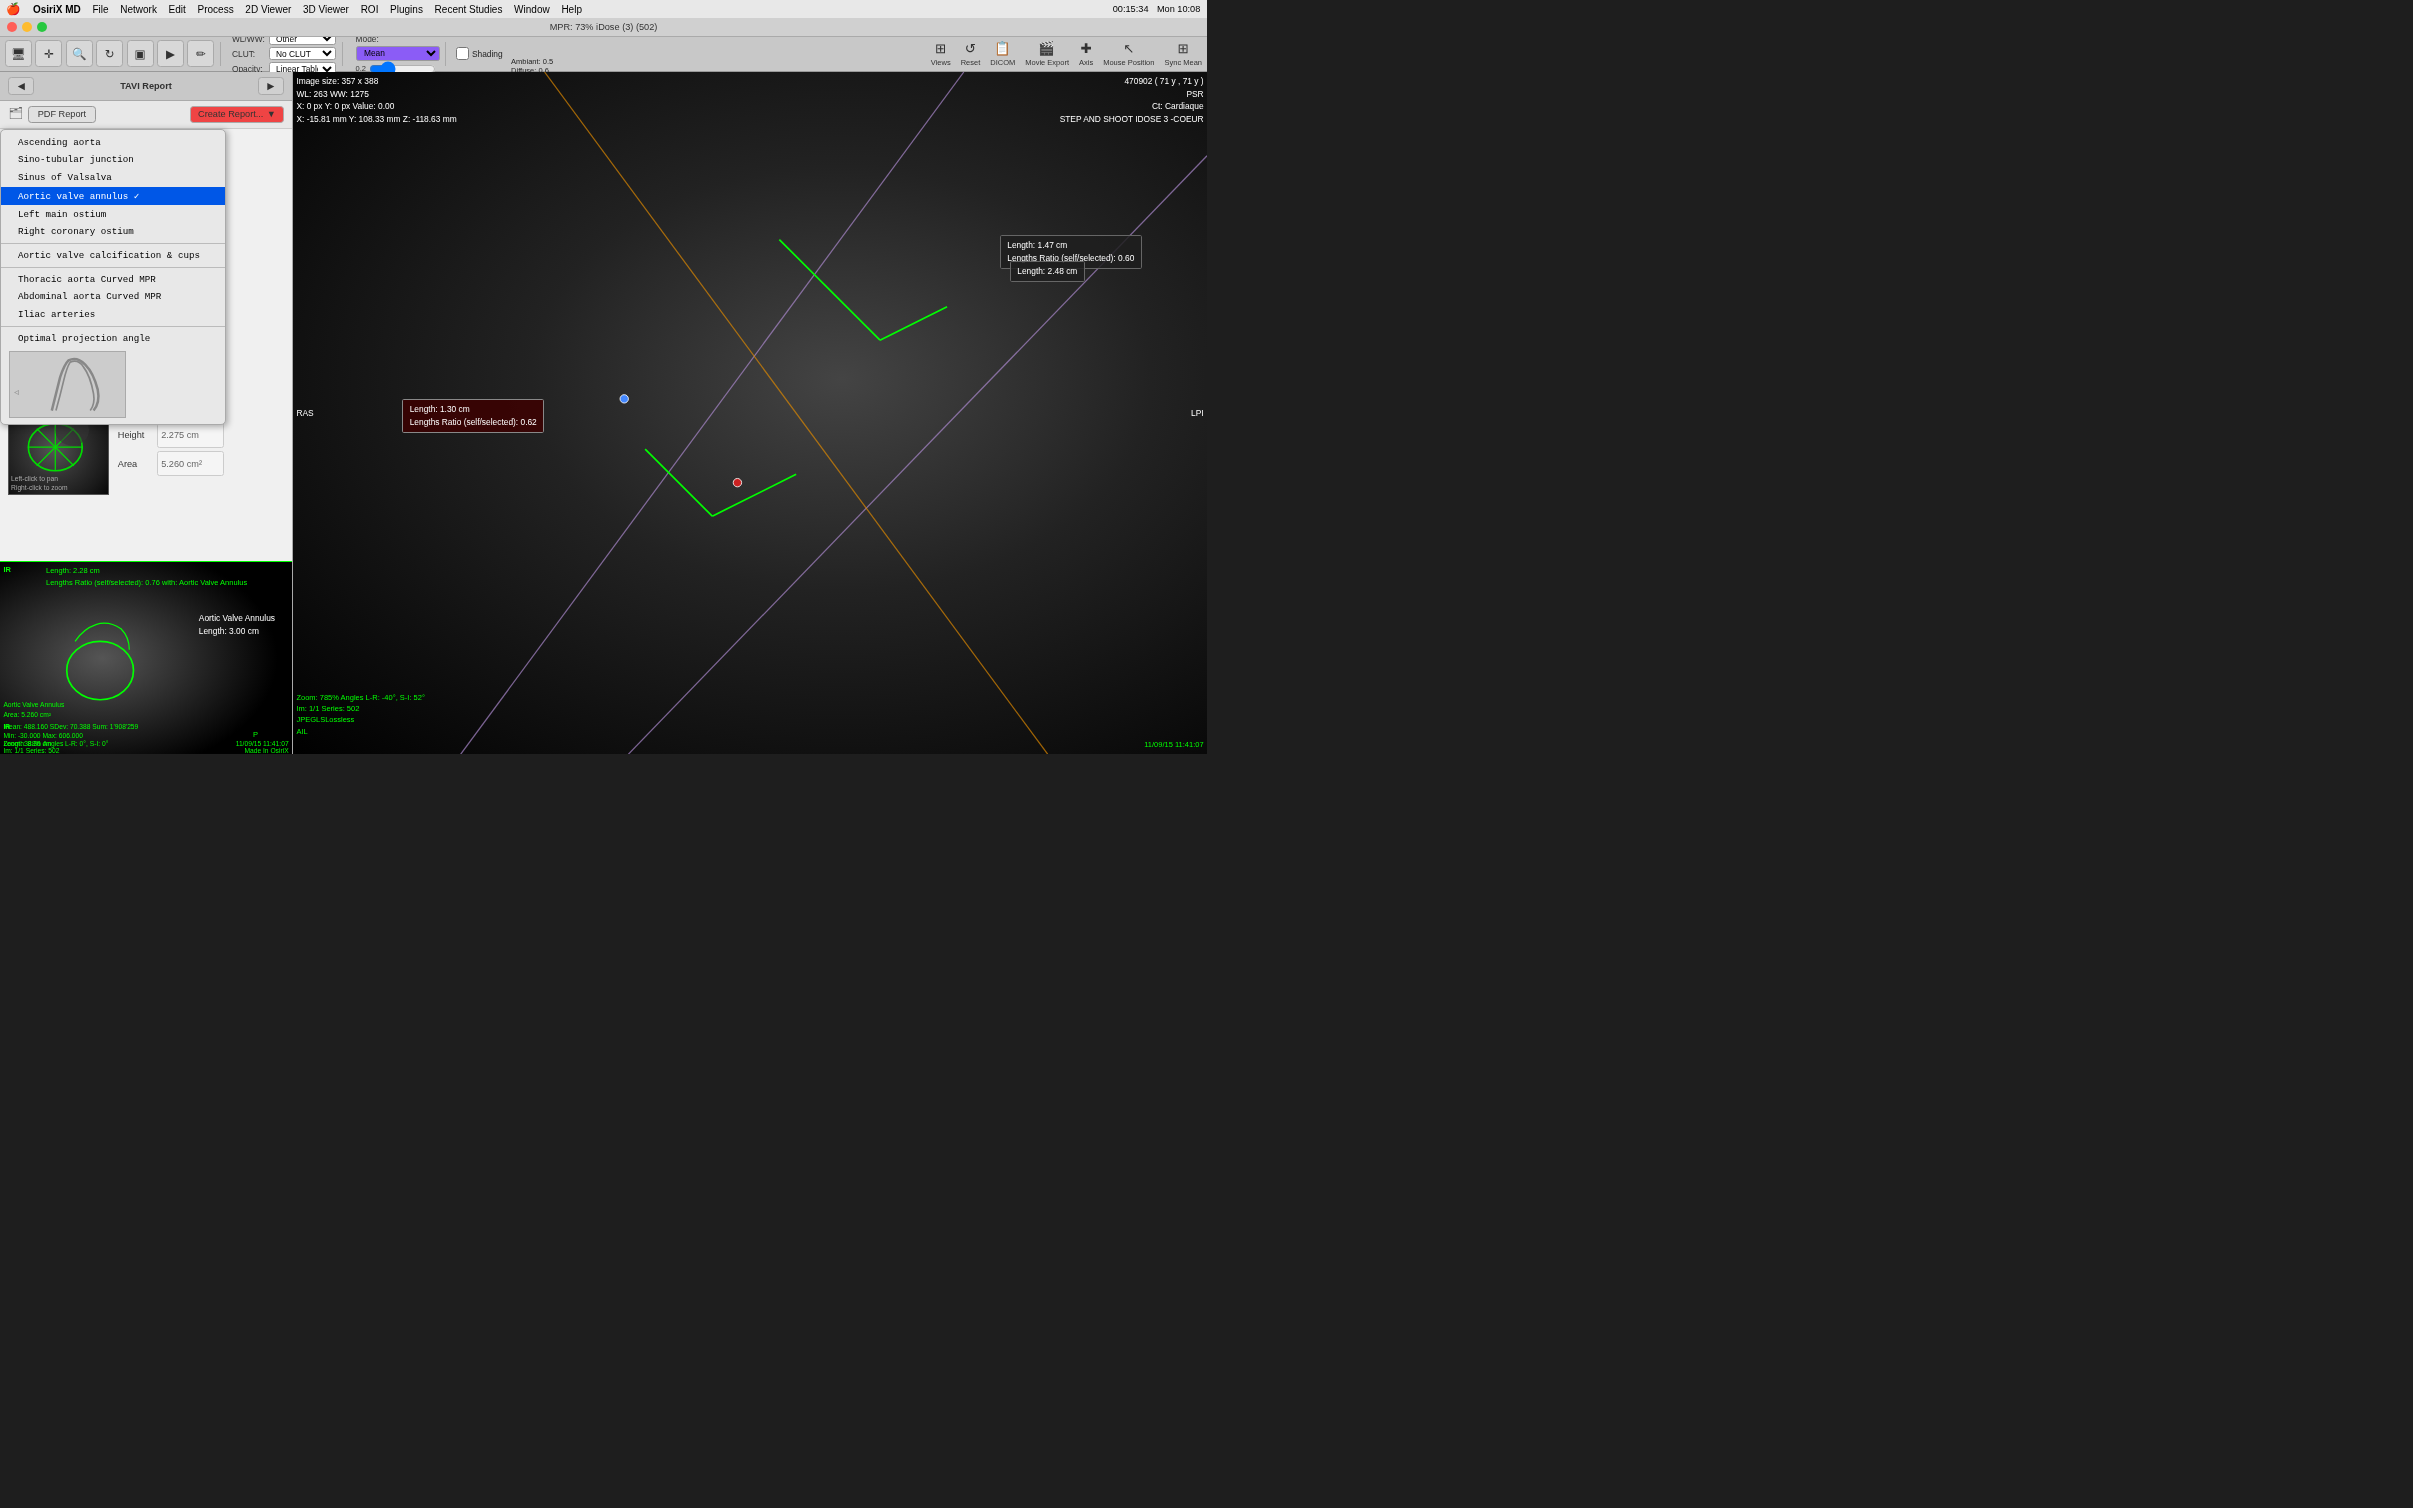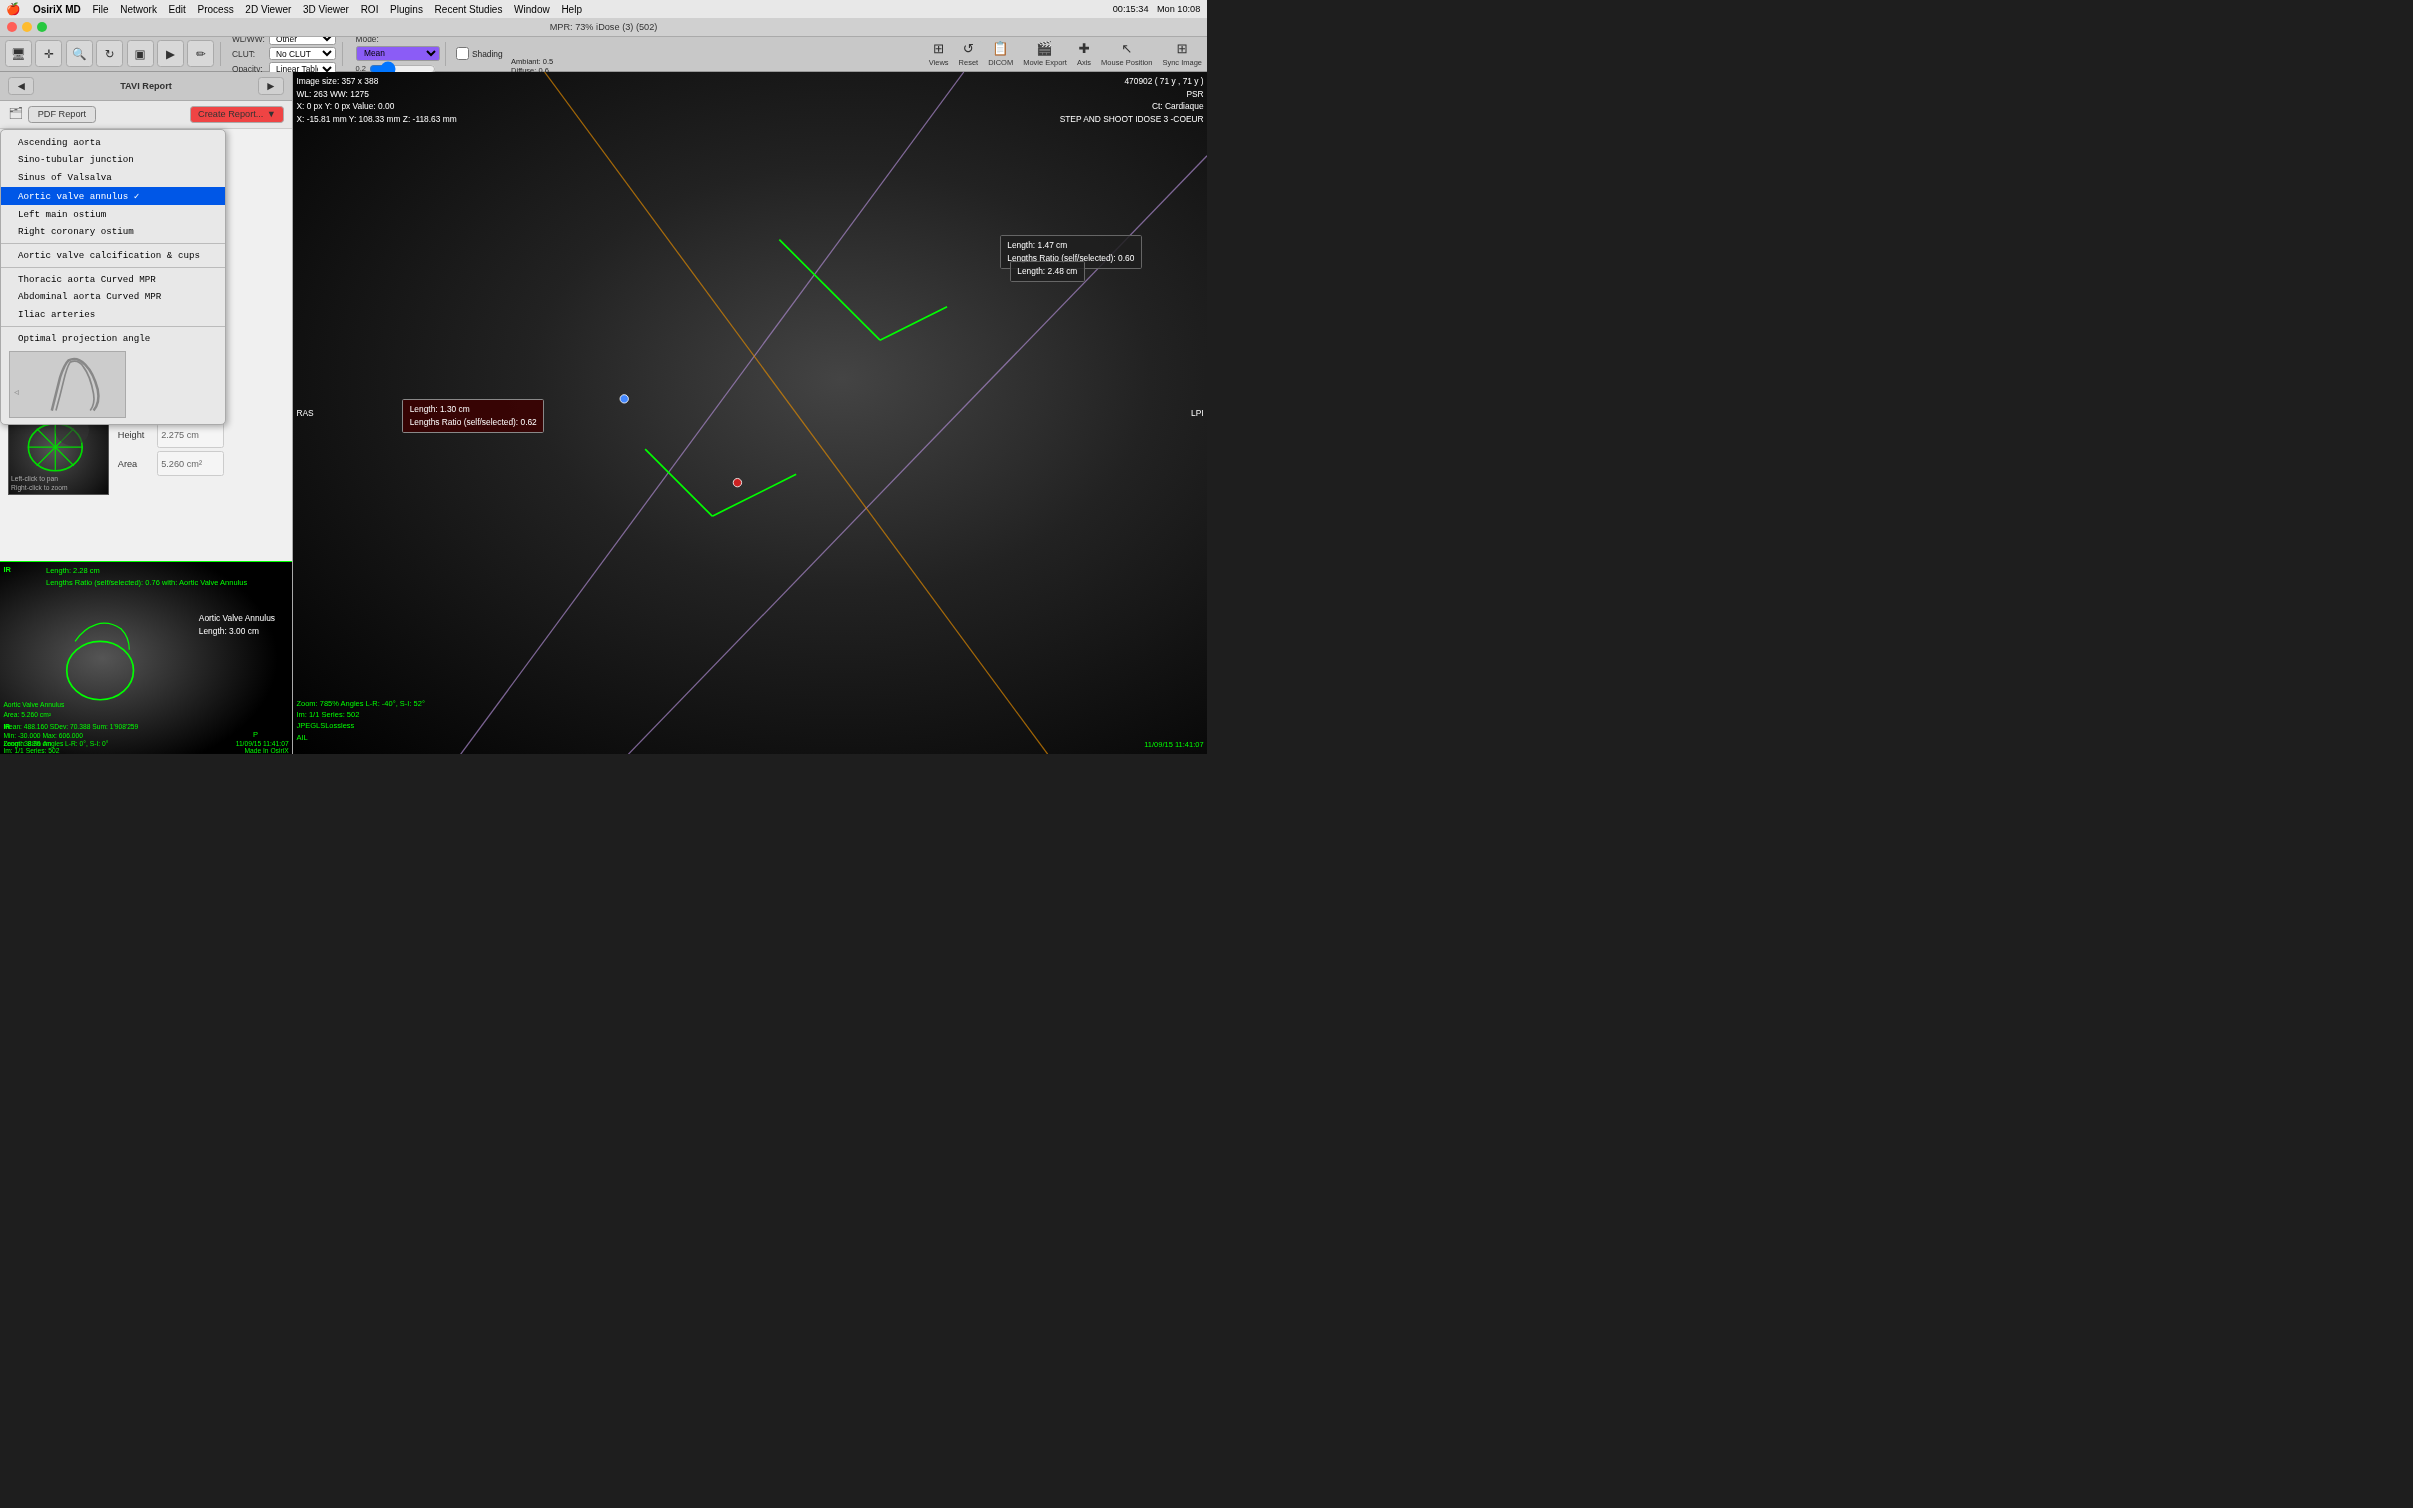--- a/index.html
+++ b/index.html
@@ -358,21 +358,21 @@
       position: absolute;
       top: 3.4px;
       right: 3.4px;
       font-size: 8.4px;
       color: #fff;
       text-align: right;
       line-height: 1.5;
     }
     .mpr-bottom-left {
       position: absolute;
-      bottom: 11px;
+      bottom: 17px;
       left: 3.4px;
       font-size: 7.5px;
       color: #00ff00;
       line-height: 1.5;
     }
     .mpr-bottom-right {
       position: absolute;
       bottom: 3.4px;
       right: 3.4px;
       font-size: 7.5px;
@@ -570,21 +570,21 @@
     <div class="icon-btn">
       <span style="font-size:13.4px;">✚</span>
       <span>Axis</span>
     </div>
     <div class="icon-btn">
       <span style="font-size:13.4px;">↖</span>
       <span>Mouse Position</span>
     </div>
     <div class="icon-btn">
       <span style="font-size:13.4px;">⊞</span>
-      <span>Sync Image</span>
+      <span>Sync Mean</span>
     </div>
   </div>
 </div>
 
 <div class="main-content">
 
   <div class="left-panel">
     <div class="tavi-panel">
 
       <div class="tavi-header">

